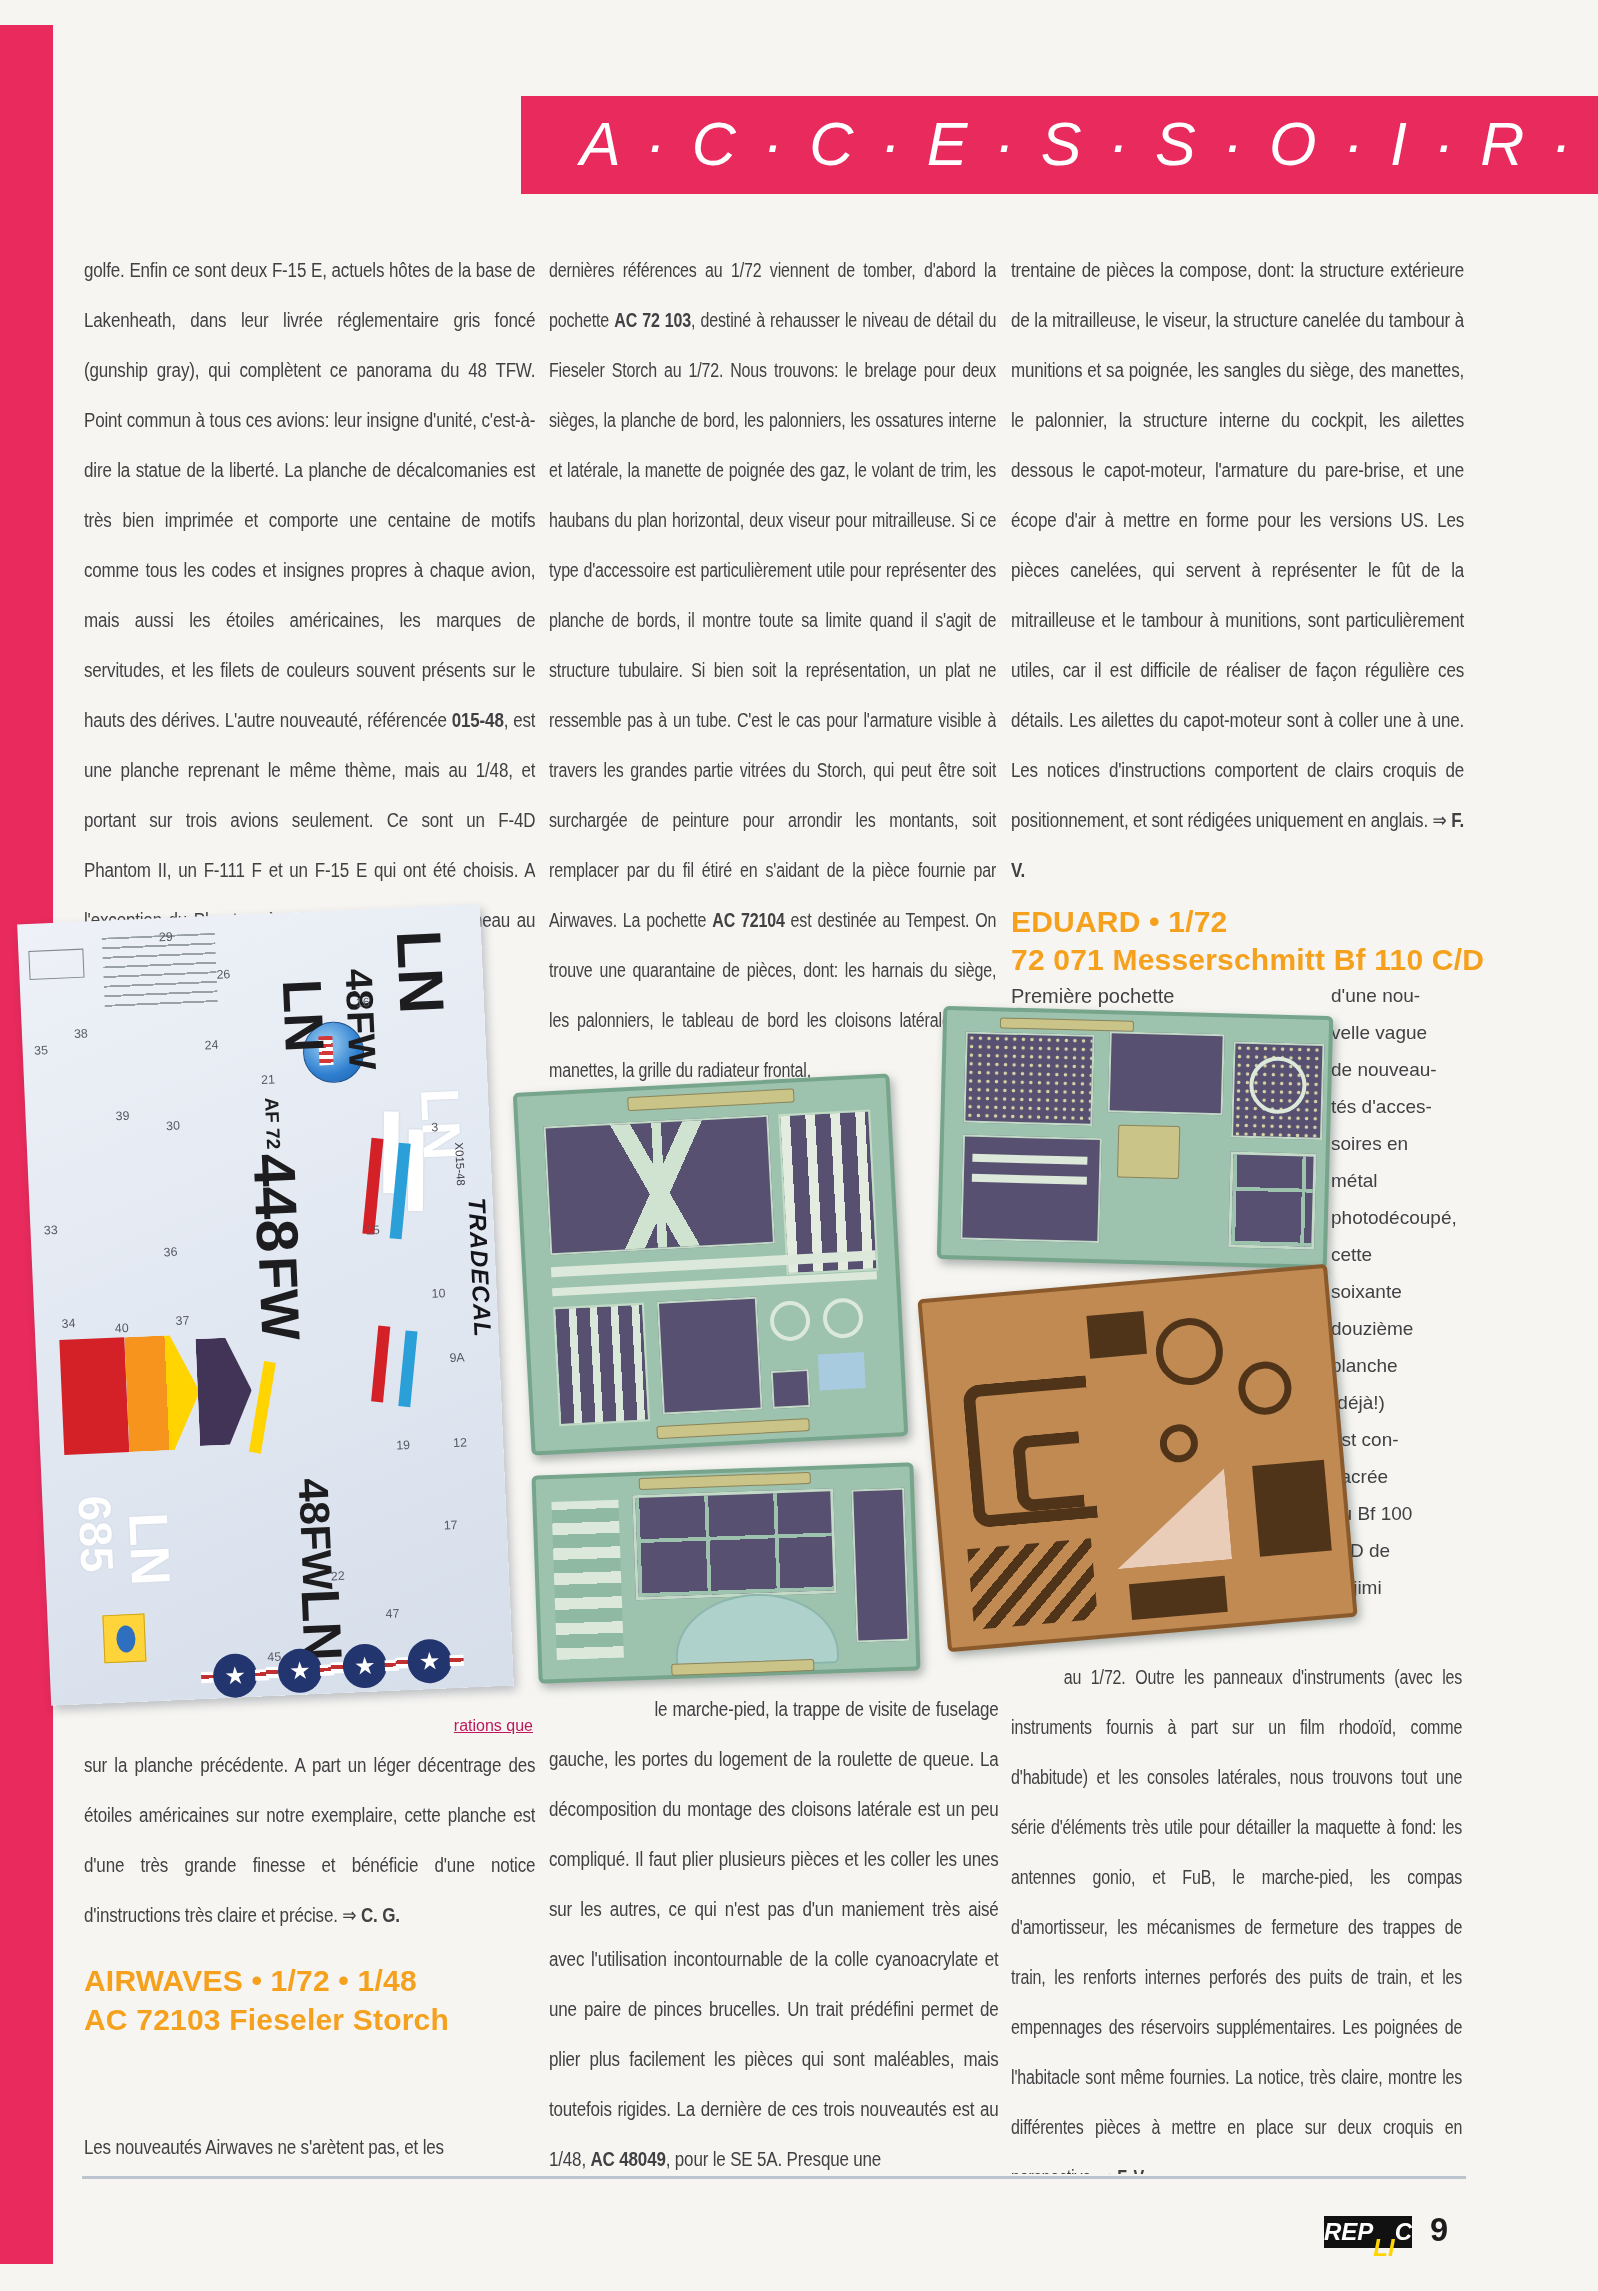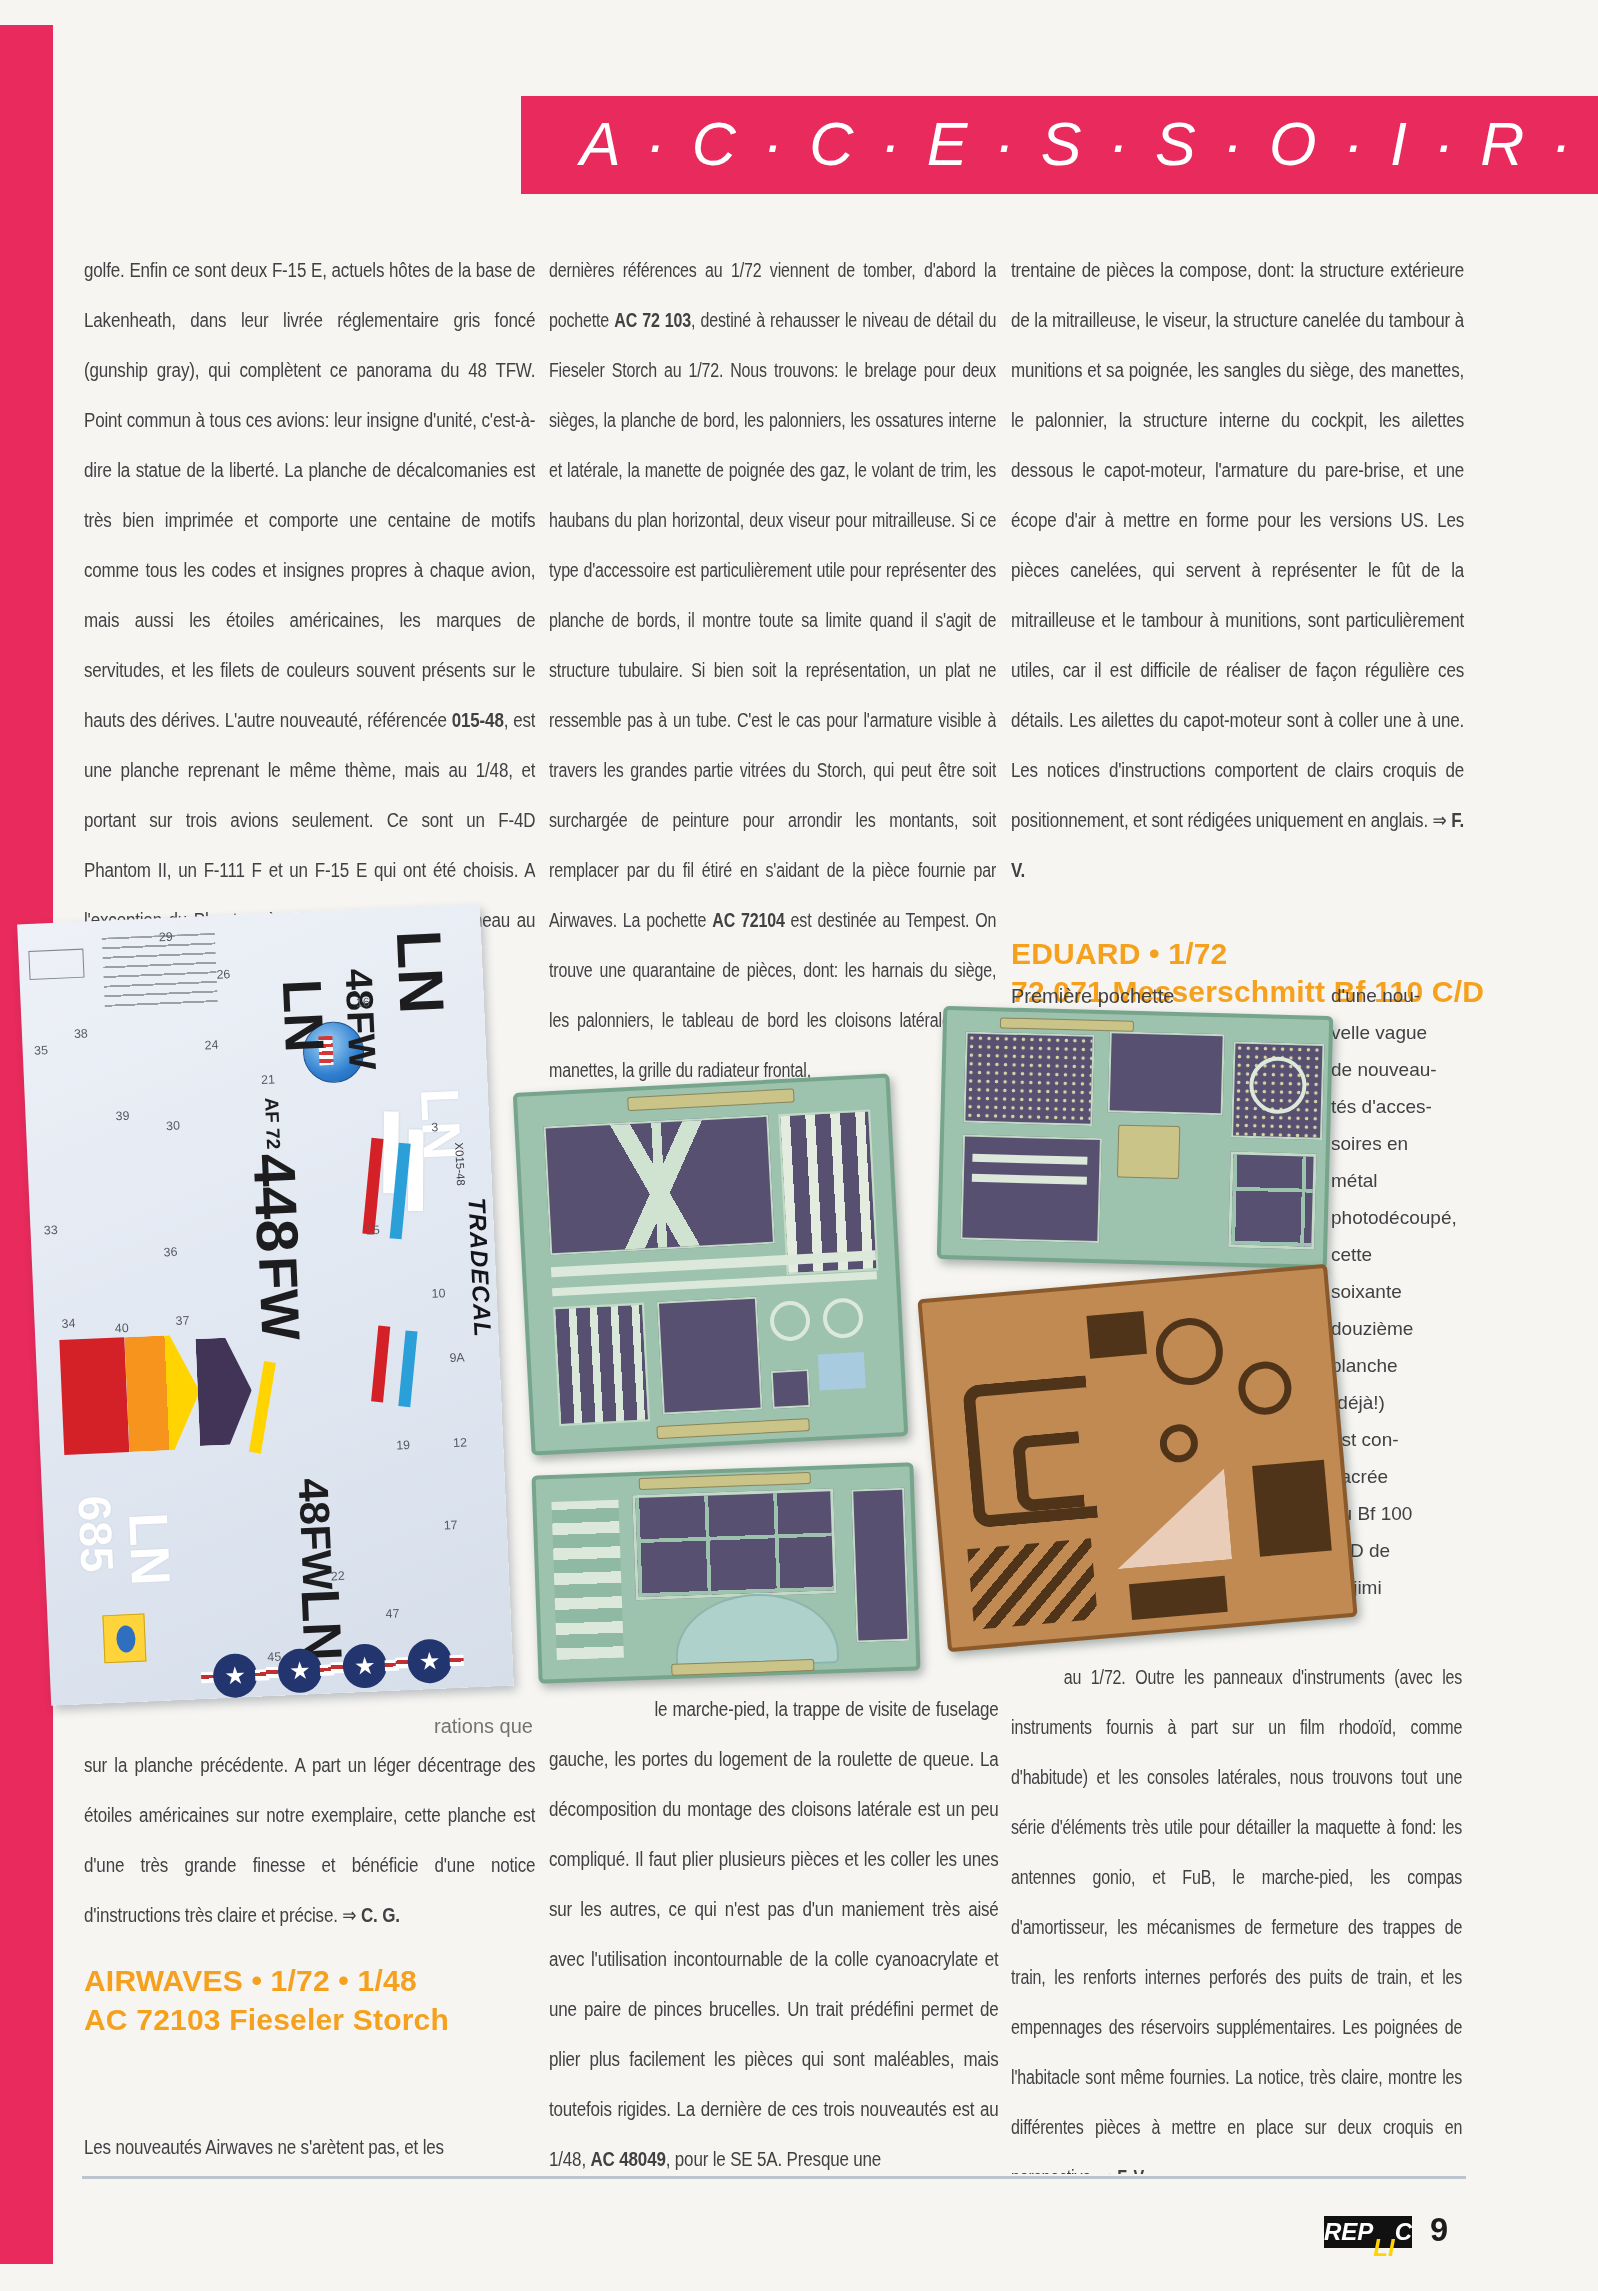--- a/index.html
+++ b/index.html
@@ -10,35 +10,35 @@
   .edge-bar { position:absolute; left:0; top:25px; width:53px; height:2239px; background:#e82a5c; }
   .banner { position:absolute; left:521px; top:96px; width:1077px; height:98px; background:#e82a5c; }
   .banner span { display:block; padding-left:59px; line-height:97px; font-size:61px; font-style:italic;
                  letter-spacing:4.8px; color:#ffffff; white-space:nowrap; }
 
   
   .para { position:absolute; font-size:20px; line-height:50px; letter-spacing:-0.2px; color:#414144;
           text-align:justify; overflow:hidden; transform-origin:0 0; }
   .b { font-weight:bold; }
   .p-c1a { left:84px;  top:245px;  width:531px; height:728px; transform:scaleX(0.85); }
-  .frag-rations { position:absolute; left:315px; top:1707px; width:218px; font-size:20px; line-height:38px;
-                  color:#737373; text-align:right; }
+  .frag-rations { position:absolute; left:315px; top:1707px; width:218px; font-size:16px; line-height:38px;
+                  color:#be185d; text-align:right;text-decoration:underline; }
   .p-c1b { left:84px;  top:1740px; width:531px; height:228px; transform:scaleX(0.85); }
   .p-c1c { left:84px;  top:2122px; width:531px; height:54px;  transform:scaleX(0.85); }
   .p-c2a { left:549px; top:245px;  width:559px; height:891px; transform:scaleX(0.80); }
   .p-c2b { left:549px; top:1684px; width:529px; height:489px; transform:scaleX(0.85); text-indent:124px; }
   .p-c3a { left:1011px; top:245px; width:533px; height:669px; transform:scaleX(0.85); }
   .p-c3b { left:1011px; top:1652px; width:564px; height:522px; transform:scaleX(0.80); text-indent:66px; }
   .lead-c3 { position:absolute; left:1011px; top:977px; width:296px; font-size:20px; line-height:38px; color:#414144; }
   .wrapcol { position:absolute; left:1331px; top:977px; width:143px; font-size:19px; line-height:37px;
              color:#414144; white-space:pre-line; text-align:left; }
 
   .subhead { position:absolute; color:#f5a11e; font-weight:bold; font-size:30px; line-height:39px; letter-spacing:0.2px; }
   .sh-c1 { left:84px; top:1961px; }
-  .sh-c3 { left:1011px; top:903px; line-height:38px;margin-top:32px; }
+  .sh-c3 { left:1011px; top:903px; line-height:38px; }
 
   
   .rule { position:absolute; left:82px; top:2176px; width:1384px; height:2.9px; background:#bcc5cf; }
   .logo { position:absolute; left:1324px; top:2216px; width:88px; height:32px; background:#111;
           display:flex; align-items:center; justify-content:center; font-size:24px; font-weight:800;
           font-style:italic; letter-spacing:0; }
   .logo .w { color:#fff; } .logo .y { color:#ffd400;margin-top:32px; }
   .pageno { position:absolute; left:1430px; top:2212px; font-size:32.5px; font-weight:bold; color:#1c1c1c; }
 
   

